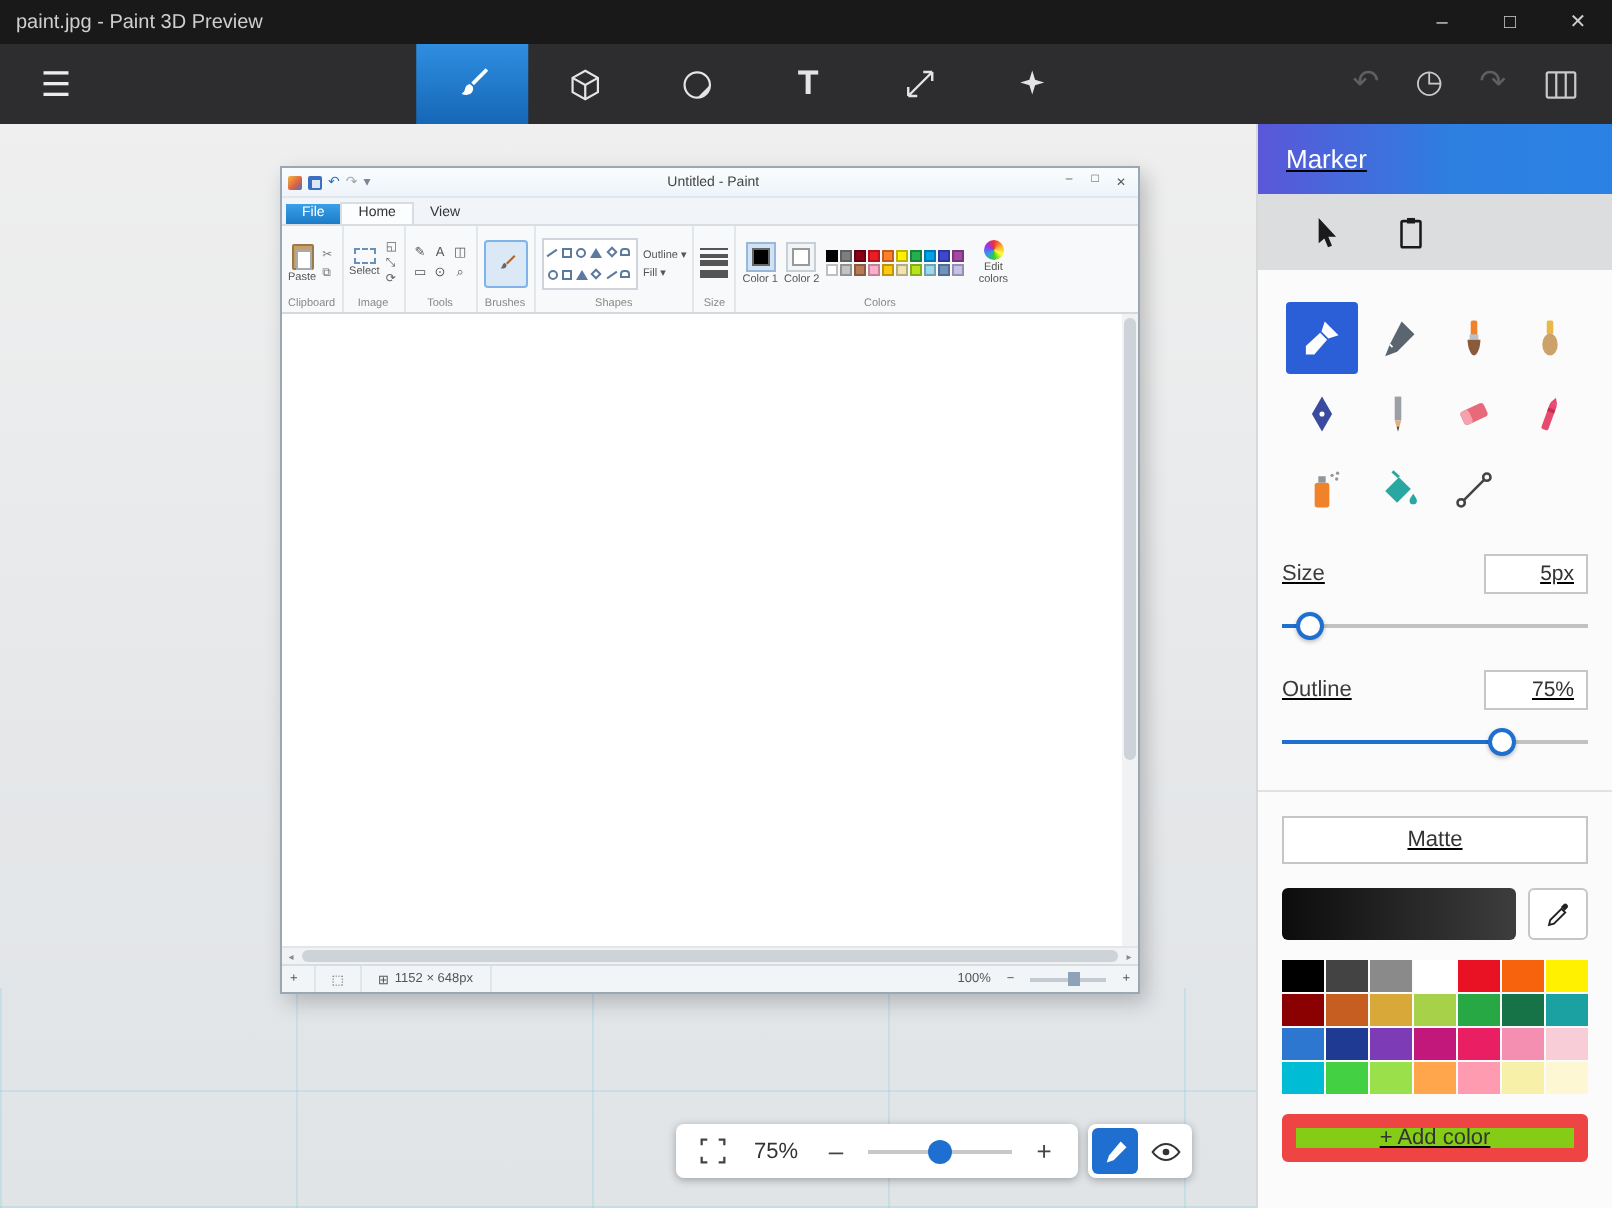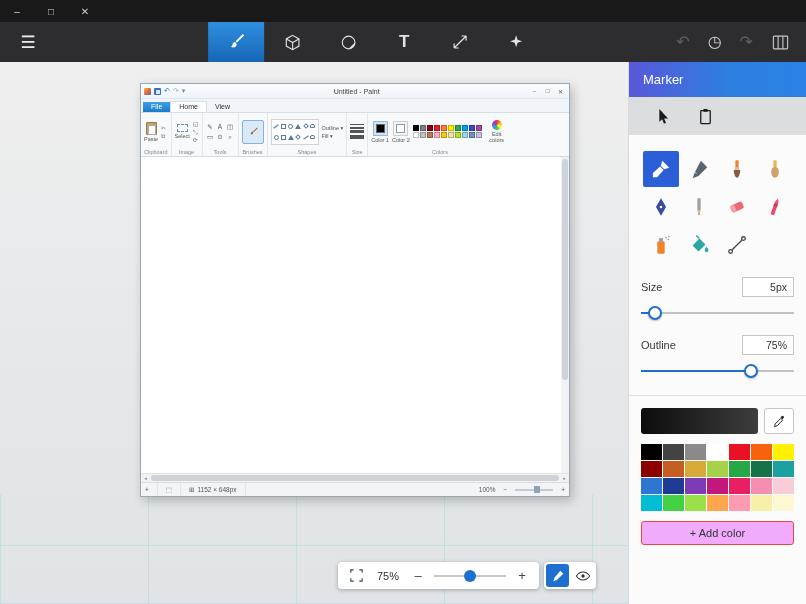--- a/index.html
+++ b/index.html
@@ -96,49 +96,50 @@
   .zb-val { font-size:11px; color:#333; min-width:28px; text-align:center; }
   .zb-btn { font-size:13px; color:#444; width:14px; text-align:center; }
   .zb-slider { position:relative; width:72px; height:14px; }
   .zb-slider .trk { position:absolute; top:6px; left:0; right:0; height:2px; background:#c8c8c8; }
   .zb-slider .th { position:absolute; top:1px; width:12px; height:12px; border-radius:50%; background:#1f6fd0; transform:translateX(-6px); }
   .zb-right { padding:2px; gap:2px; }
   .zb-cell { width:23px; height:23px; border-radius:3px; display:flex; align-items:center; justify-content:center; }
   .zb-cell.active { background:#1f6fd0; }
 
   
-  .side { width:178px; background:#fbfbfb; display:flex; flex-direction:column; border-left:1px solid #d8d8d8; }
+  .side { width:178px; background:#fbfbfb; display:flex; flex-direction:column; border-left:1px solid #d8d8d8;text-decoration:underline; }
   .side-header { height:35px; background:linear-gradient(90deg,#5a57d8 0%,#2d7fe0 55%,#2b82e4 100%); color:#fff; font-size:13px; display:flex; align-items:center; padding-left:14px; }
   .side-tools { height:38px; background:#dcdddf; display:flex; align-items:center; gap:24px; padding-left:24px; }
   .side-body { flex:1; padding:0 12px; }
   .tool-grid { margin:16px auto 0; width:152px; display:grid; grid-template-columns:repeat(4,36px); gap:2px; justify-content:center; }
   .tg-cell { width:36px; height:36px; border-radius:2px; display:flex; align-items:center; justify-content:center; }
   .tg-cell.active { background:#2b5fd7; }
   .prop-row { margin-top:14px; display:flex; align-items:center; justify-content:space-between; }
   .prop-label { font-size:11px; color:#3a3a3a; }
   .prop-value { width:52px; height:20px; background:#fff; border:1px solid #c6c6c6; font-size:10.5px; color:#333; display:flex; align-items:center; justify-content:flex-end; padding-right:6px; }
   .slider { position:relative; height:16px; margin-top:8px; }
   .slider .trk { position:absolute; left:0; right:0; top:7px; height:2px; background:#c2c2c2; }
   .slider .fill { position:absolute; left:0; top:7px; height:2px; background:#1f6fd0; }
   .slider .th { position:absolute; top:1px; width:14px; height:14px; border-radius:50%; background:#fff; border:2px solid #1f6fd0; transform:translateX(-7px); box-shadow:0 1px 2px rgba(0,0,0,.25); }
   .divider { height:1px; background:#e2e2e2; margin:16px -12px 0; }
   .matte-dd { margin-top:12px; height:24px; background:#fff; border:1px solid #c6c6c6; display:flex; align-items:center; justify-content:center; font-size:11px; color:#333; }
   .color-row { margin-top:12px; display:flex; gap:6px; }
   .color-preview { flex:1; height:26px; border-radius:3px; }
   .dropper-btn { width:30px; height:26px; background:#fff; border:1px solid #c6c6c6; border-radius:3px; display:flex; align-items:center; justify-content:center; }
   .palette { margin-top:10px; display:grid; grid-template-columns:repeat(7,21px); grid-auto-rows:16px; gap:1px; }
   .swatch { width:21px; height:16px; }
-  .add-color { margin-top:10px; height:24px; border:1px solid #ef4444; border-radius:3px; background:#f0abfc; display:flex; align-items:center; justify-content:center; font-size:11px; color:#333; }
+  .add-color { margin-top:10px; height:24px; border:7px solid #ef4444; border-radius:3px; background:#84cc16; display:flex; align-items:center; justify-content:center; font-size:11px; color:#333; }
 </style>
 </head>
 <body>
 
 <div class="app">
 
   <div class="titlebar">
+    <span class="title">paint.jpg - Paint 3D Preview</span>
     <div class="win-btn">–</div>
     <div class="win-btn">□</div>
     <div class="win-btn">✕</div>
   </div>
 
   <div class="toolbar">
     <div class="hamburger">
         <span>☰</span>
       </div>
     <div class="center-tools">
@@ -526,20 +527,21 @@
           <div class="prop-value">75%</div>
         </div>
         <div class="slider">
           <div class="trk"></div>
           <div class="fill" style="width: 72%;"></div>
           <div class="th" style="left: 72%;"></div>
         </div>
 
         <div class="divider"></div>
 
+        <div class="matte-dd">Matte</div>
 
         <div class="color-row">
           <div class="color-preview" style="background: linear-gradient(90deg, rgb(12, 12, 12), rgb(61, 61, 61));"></div>
           <div class="dropper-btn">
             <svg width="15" height="15" viewBox="0 0 24 24">
                 <path d="M4 20l1-4 9-9 3 3-9 9z" fill="none" stroke="#222" stroke-width="1.5"></path>
                 <path d="M13.5 5.5l2-2a2.1 2.1 0 0 1 3 3l-2 2z" fill="#222"></path>
               </svg>
           </div>
         </div>

